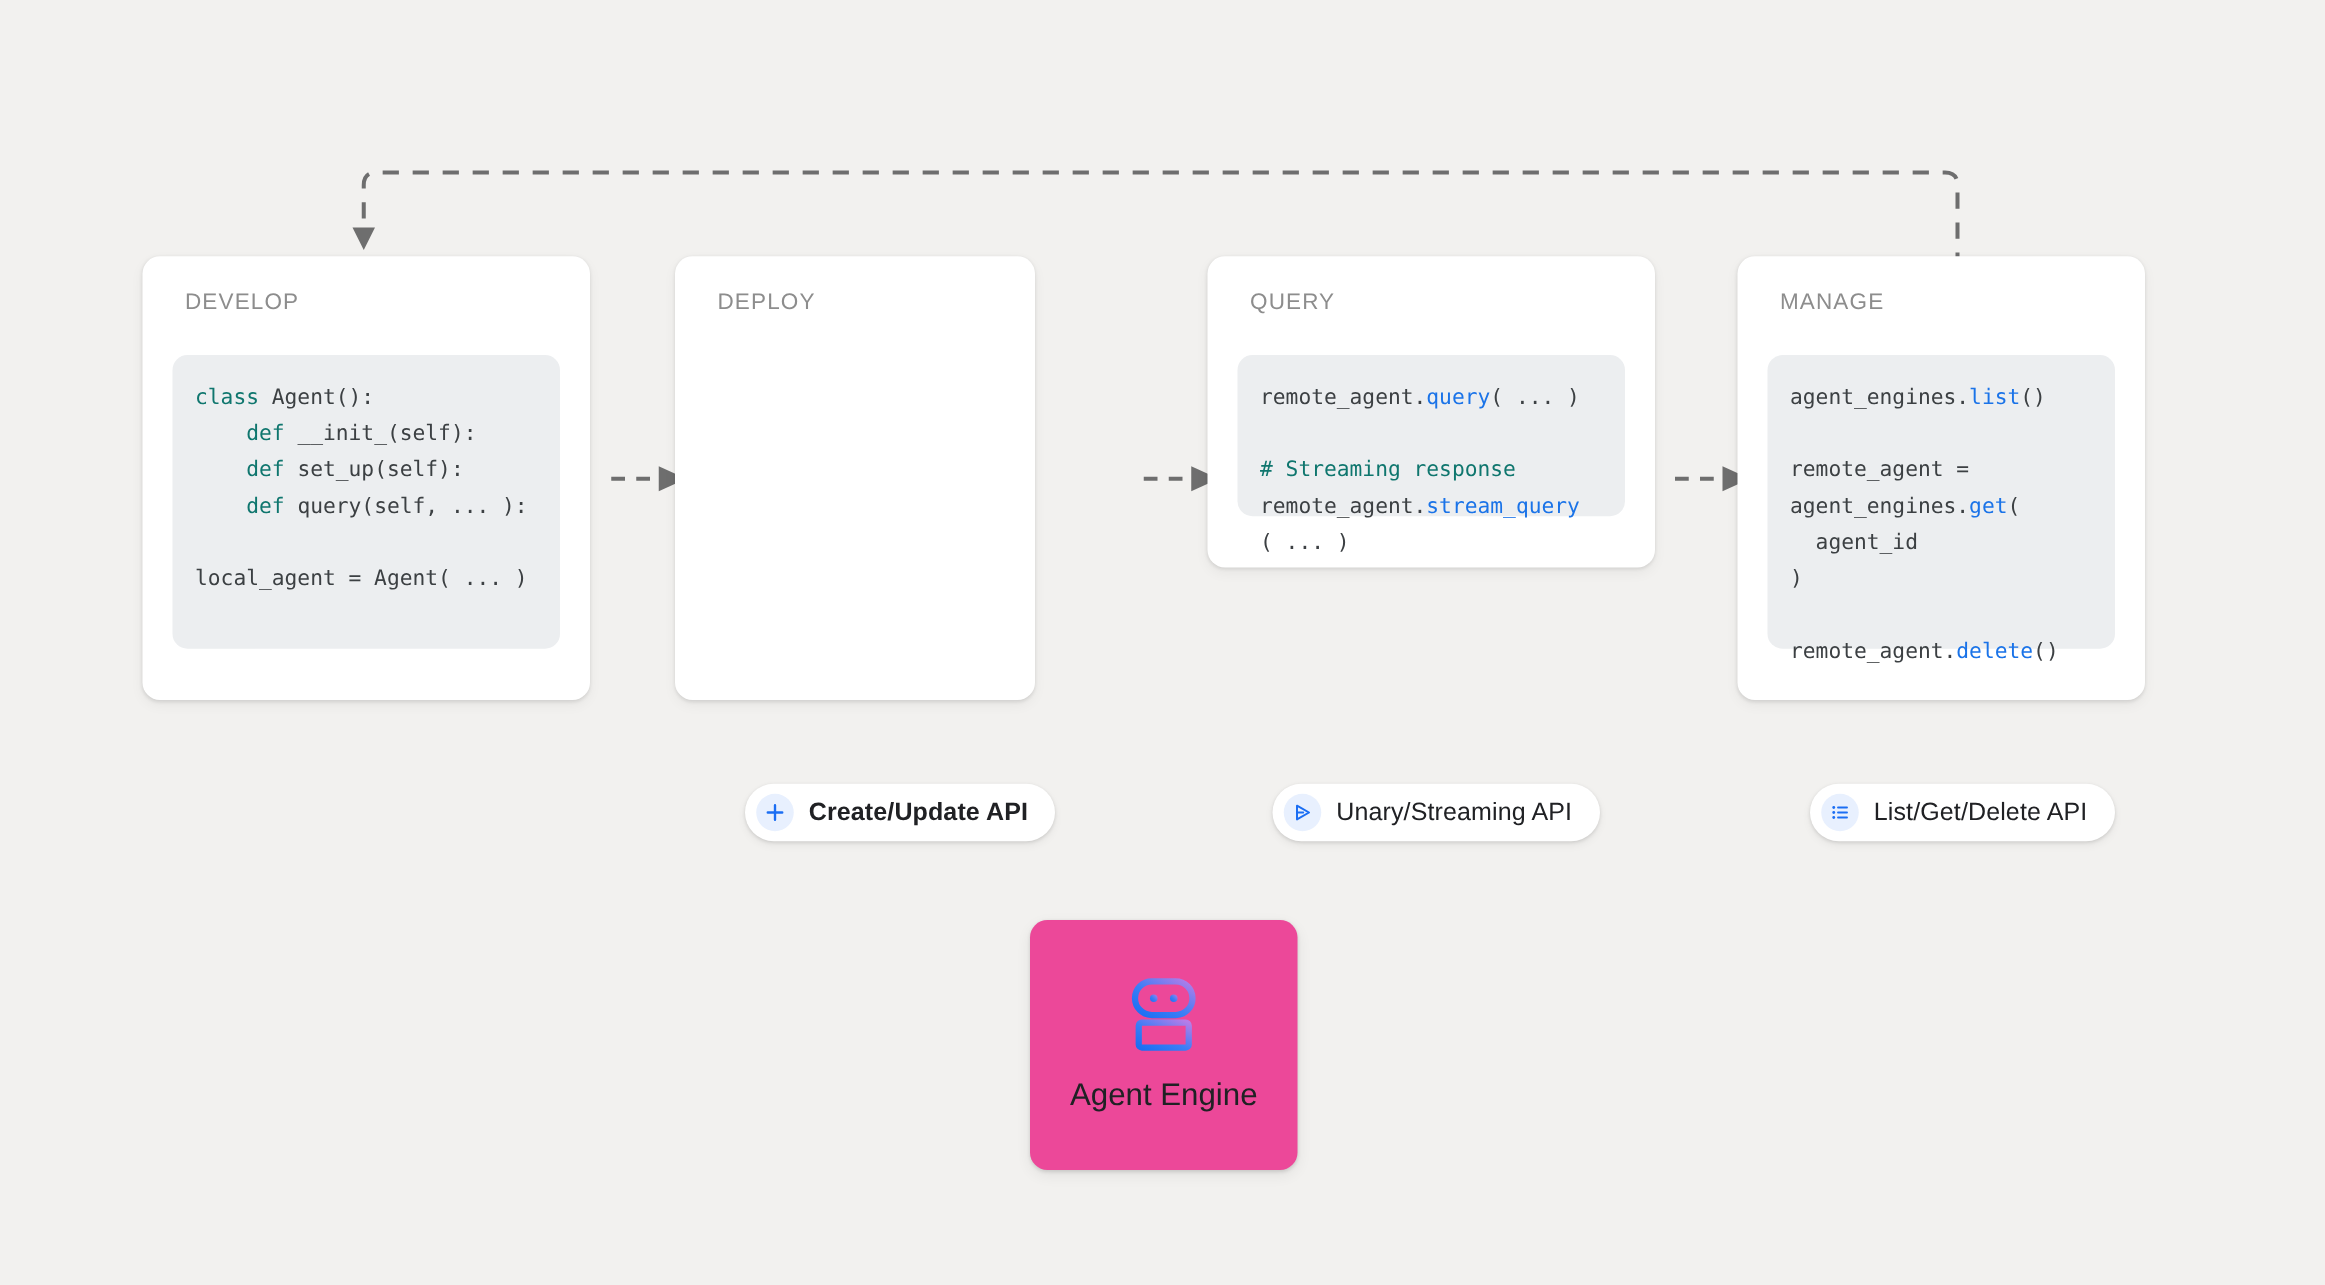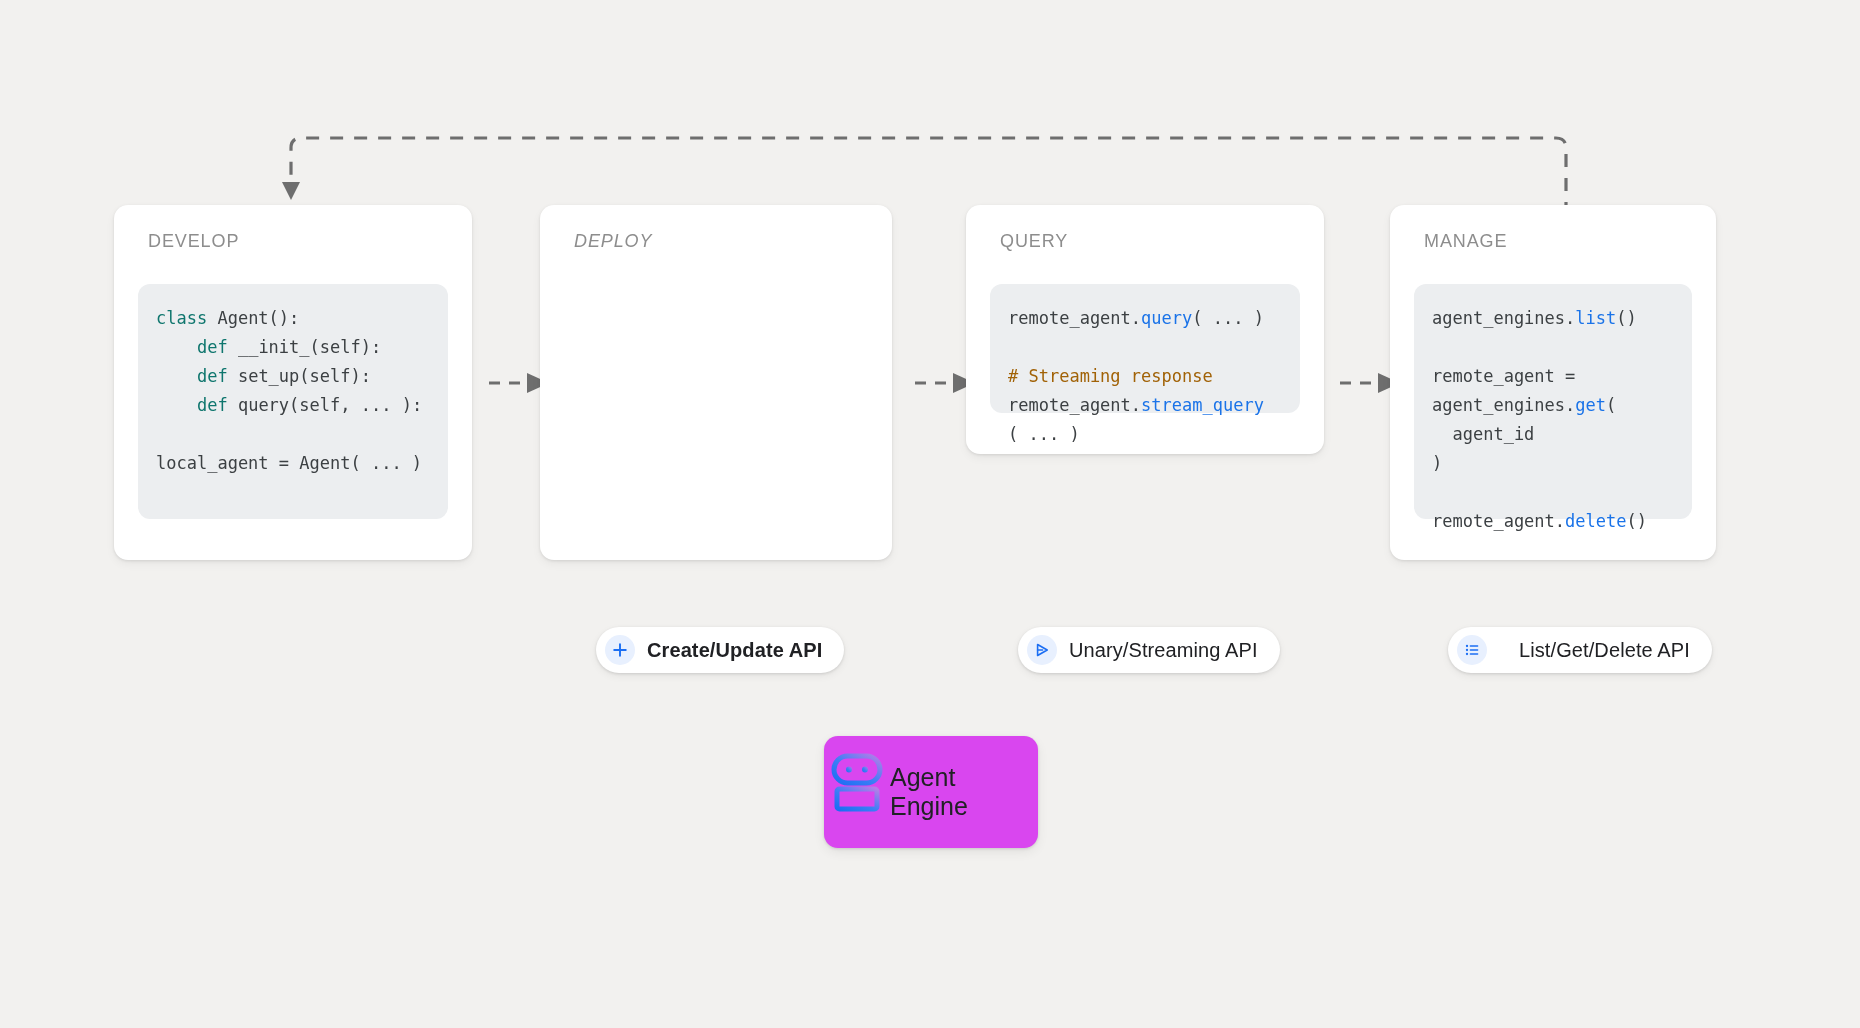--- a/index.html
+++ b/index.html
@@ -41,21 +41,21 @@
     padding:20px 18px;
     box-sizing:border-box;
     font-family:"DejaVu Sans Mono","Liberation Mono",monospace;
     font-size:17px;
     line-height:29px;
     color:#3c4043;
     white-space:pre;
   }
   .code .kw{color:#0f766e;}
   .code .fn{color:#1a73e8;}
-  .code .cm{color:#a16207;}
+  .code .cm{color:#0f766e;}
 
   
   .pill{
     position:absolute;
     height:46px;
     background:#ffffff;
     border-radius:26px;
     box-shadow:0 1px 3px rgba(0,0,0,.12),0 3px 8px rgba(0,0,0,.06);
     display:flex;align-items:center;
     padding:0 22px 0 9px;
@@ -69,25 +69,25 @@
     margin-right:12px;flex:none;
   }
   .pill-ico svg{display:block;}
   .pill-label{
     font-size:20px;color:#202124;letter-spacing:.1px;
   }
 
   
   #engine{
     position:absolute;
-    left:824px;top:736px;width:214px;height:112px;
-    background:#d946ef;border-radius:14px;
+    left:824px;top:736px;width:214px;height:200px;
+    background:#ec4899;border-radius:14px;
     box-shadow:0 1px 3px rgba(0,0,0,.12),0 4px 12px rgba(0,0,0,.07);
     z-index:4;
-    display:flex;align-items:center;justify-content:center;
+    display:flex;flex-direction:column;align-items:center;justify-content:center;
   }
   #engine .robot{margin-bottom:14px;}
   #engine .engine-label{font-size:25px;color:#202124;}
 </style>
 </head>
 <body>
 
 <div id="stage">
 
   
@@ -140,21 +140,21 @@
   <div class="card" style="left:114px;top:205px;width:358px;height:355px;">
     <div class="card-title">DEVELOP</div>
     <pre class="code"><span class="kw">class </span><span>Agent():</span>
 <span>    </span><span class="kw">def </span><span>__init_(self):</span>
 <span>    </span><span class="kw">def </span><span>set_up(self):</span>
 <span>    </span><span class="kw">def </span><span>query(self, ... ):</span>
 <span></span>
 <span>local_agent = Agent( ... )</span></pre>
   </div>
 
-  <div class="card" style="left:540px;top:205px;width:352px;height:355px;font-style:italic;">
+  <div class="card" style="left:540px;top:205px;width:288px;height:355px;">
     <div class="card-title">DEPLOY</div>
   </div>
 
   <div class="card" style="left:966px;top:205px;width:358px;height:249px;">
     <div class="card-title">QUERY</div>
     <pre class="code"><span>remote_agent.</span><span class="fn">query</span><span>( ... )</span>
 <span></span>
 <span class="cm"># Streaming response</span>
 <span>remote_agent.</span><span class="fn">stream_query</span>
 <span>( ... )</span></pre>
@@ -185,21 +185,21 @@
   <div class="pill" style="left:1018px;top:627px;">
     <span class="pill-ico">
       <svg width="18" height="18" viewBox="0 0 18 18">
         <path d="M4.6 3.5 L14.2 9 L4.6 14.5 Z" fill="none" stroke="#1b6ef3" stroke-width="1.6" stroke-linejoin="round"></path>
         <path d="M4.6 9 H9.6" stroke="#1b6ef3" stroke-width="1.5" stroke-linecap="round"></path>
       </svg>
     </span>
     <span class="pill-label">Unary/Streaming API</span>
   </div>
 
-  <div class="pill" style="left:1448px;top:627px;gap:20px;">
+  <div class="pill" style="left:1448px;top:627px;">
     <span class="pill-ico">
       <svg width="18" height="18" viewBox="0 0 18 18">
         <circle cx="4" cy="5" r="1.15" fill="#1b6ef3"></circle>
         <circle cx="4" cy="9" r="1.15" fill="#1b6ef3"></circle>
         <circle cx="4" cy="13" r="1.15" fill="#1b6ef3"></circle>
         <path d="M7.4 5 H14.6 M7.4 9 H14.6 M7.4 13 H14.6" stroke="#1b6ef3" stroke-width="1.5" stroke-linecap="round"></path>
       </svg>
     </span>
     <span class="pill-label">List/Get/Delete API</span>
   </div>

